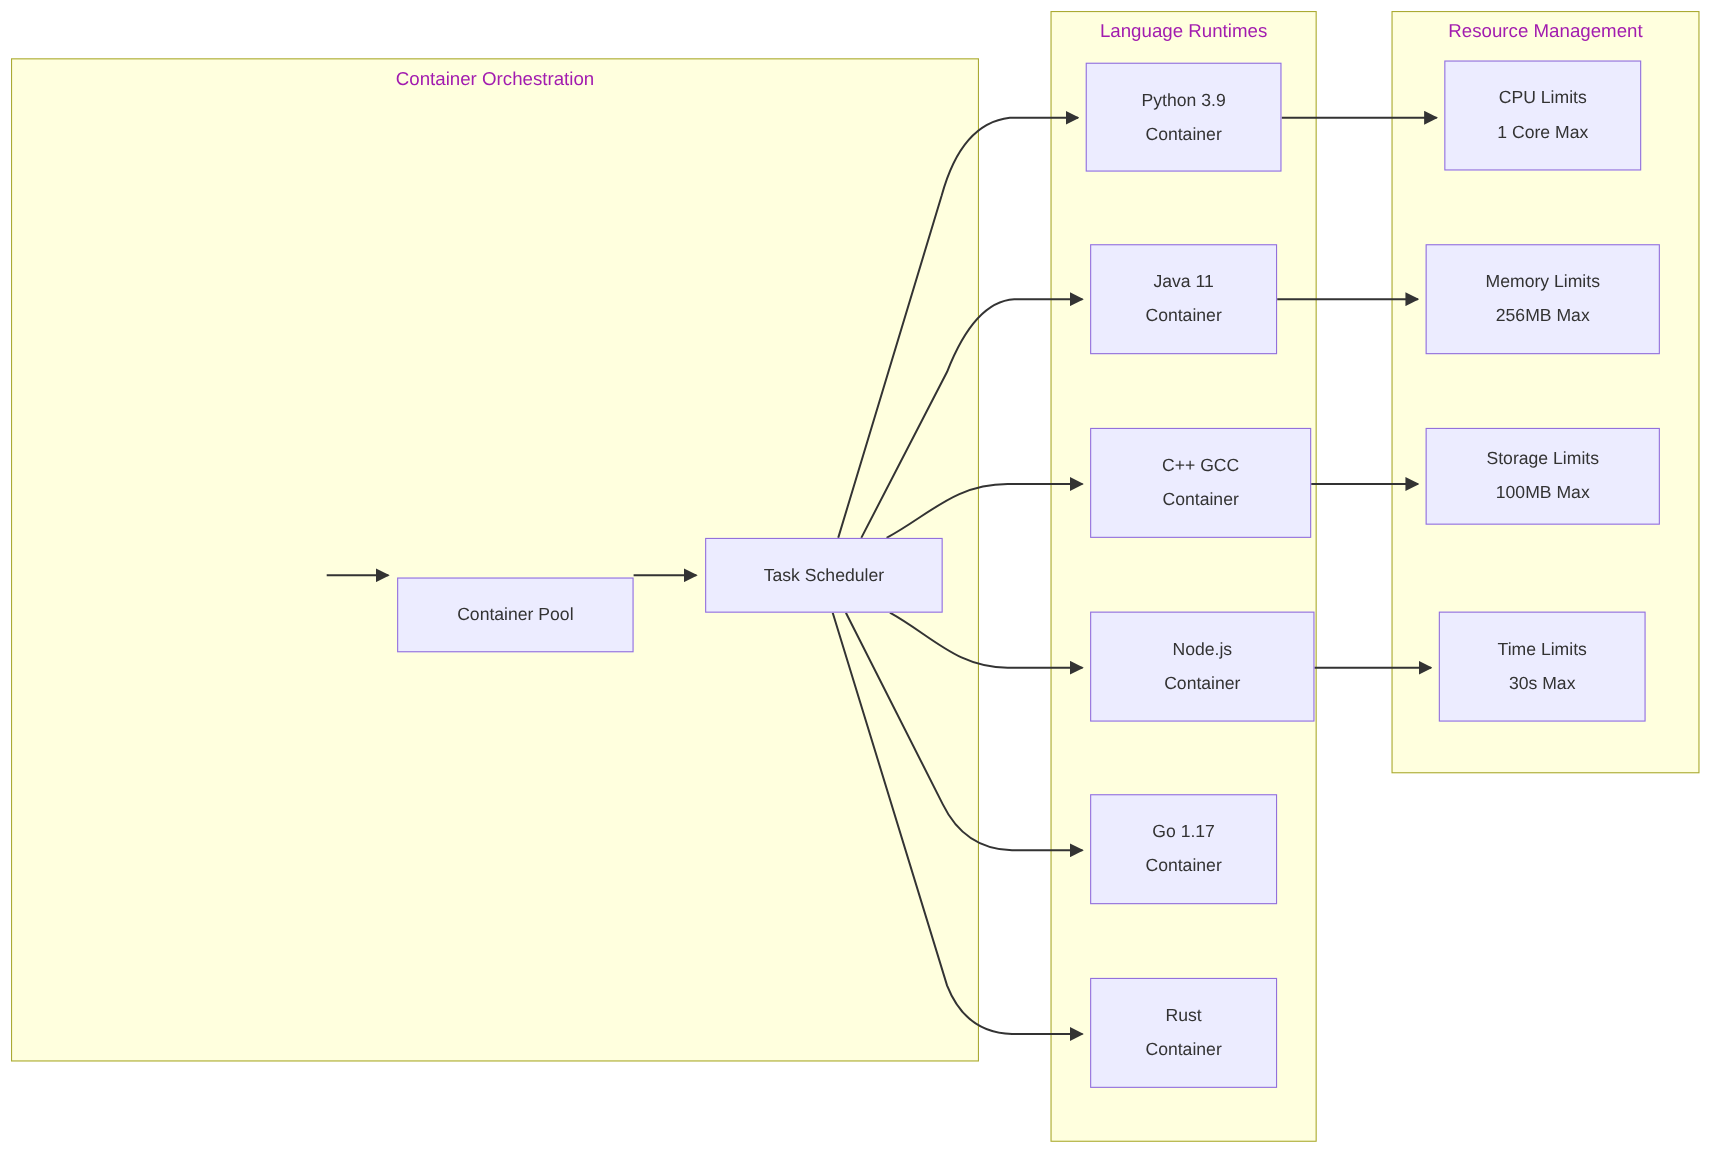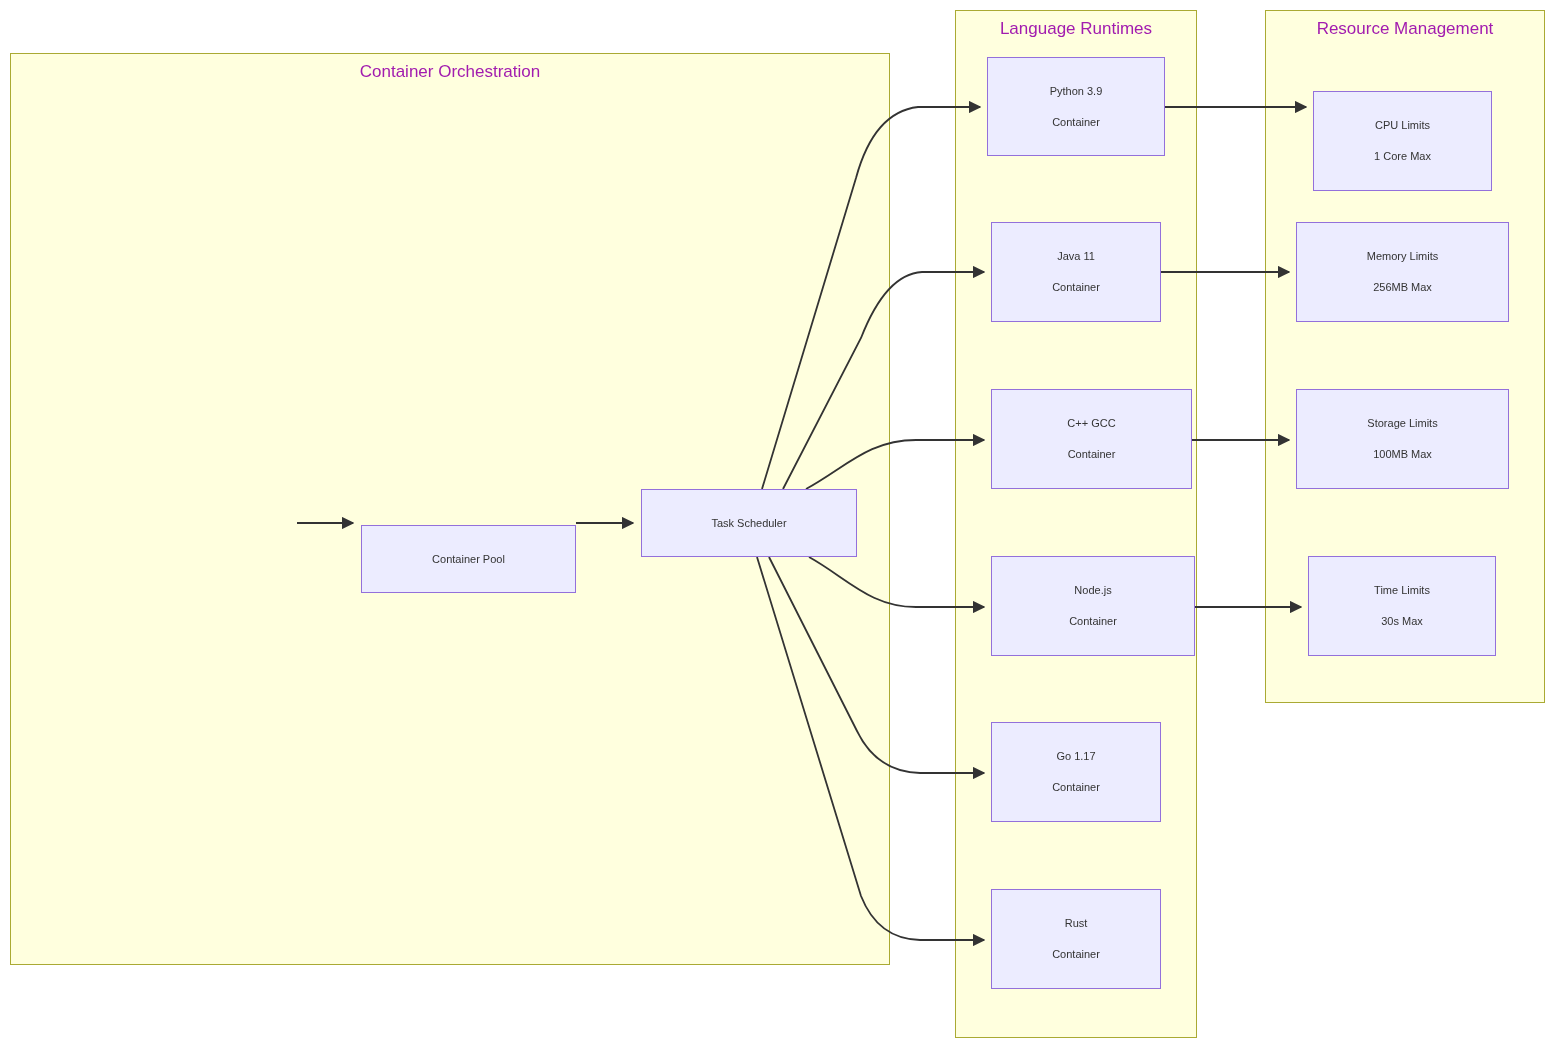--- a/index.html
+++ b/index.html
@@ -41,21 +41,21 @@
     position: absolute;
     background: #ECECFF;
     border: 1px solid #9370DB;
     box-sizing: border-box;
     z-index: 3;
     display: flex;
     flex-direction: column;
     align-items: center;
     justify-content: center;
     text-align: center;
-    font-size: 11px;
+    font-size: 16px;
     line-height: 31px;
     color: #333333;
   }
 </style>
 </head>
 <body>
 
 <div class="canvas">
 
   <div class="cluster" style="left:10px; top:53px; width:880px; height:912px;">
@@ -124,31 +124,31 @@
   <div class="node" style="left:991px; top:722px; width:170px; height:100px;">
     <span>Go 1.17</span>
     <span>Container</span>
   </div>
 
   <div class="node" style="left:991px; top:889px; width:170px; height:100px;">
     <span>Rust</span>
     <span>Container</span>
   </div>
 
-  <div class="node" style="left:1313px; top:55px; width:179px; height:100px;margin-top:36px;">
+  <div class="node" style="left:1313px; top:55px; width:179px; height:100px;">
     <span>CPU Limits</span>
     <span>1 Core Max</span>
   </div>
 
   <div class="node" style="left:1296px; top:222px; width:213px; height:100px;">
     <span>Memory Limits</span>
     <span>256MB Max</span>
   </div>
 
-  <div class="node" style="left:1296px; top:389px; width:213px; height:100px;">
+  <div class="node" style="left:1296px; top:389px; width:213px; height:88px;">
     <span>Storage Limits</span>
     <span>100MB Max</span>
   </div>
 
   <div class="node" style="left:1308px; top:556px; width:188px; height:100px;">
     <span>Time Limits</span>
     <span>30s Max</span>
   </div>
 
 </div>

